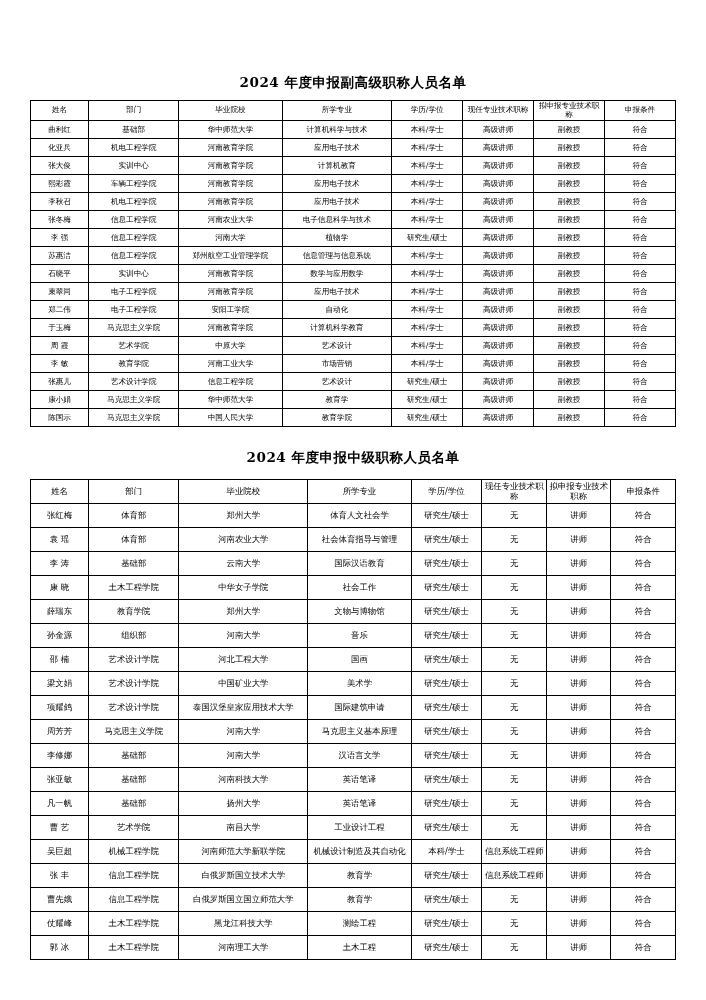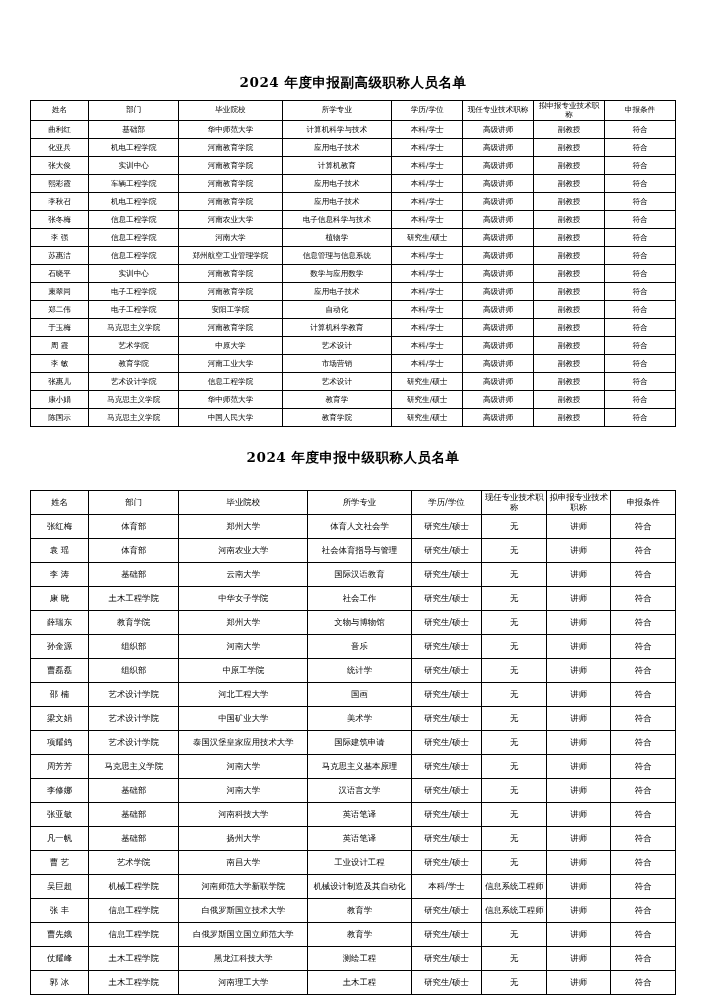--- a/index.html
+++ b/index.html
@@ -26,21 +26,21 @@
     box-sizing: border-box;
   }
   .doc-title {
     text-align: center;
     font-family: "DejaVu Serif", "Liberation Serif", serif;
     font-weight: bold;
     font-size: 13.5px;
     letter-spacing: 0.5px;
   }
   .title-1 { margin-top: 74px; margin-bottom: 8px; }
-  .title-2 { margin-top: 22px; margin-bottom: 23px; }
+  .title-2 { margin-top: 22px; margin-bottom: 12px; }
 
   table.grid {
     border-collapse: collapse;
     width: 100%;
     table-layout: fixed;
   }
   table.grid th, table.grid td {
     border: 1px solid #000000;
     text-align: center;
     vertical-align: middle;
@@ -350,30 +350,20 @@
             <td>孙金源</td>
             <td>组织部</td>
             <td>河南大学</td>
             <td>音乐</td>
             <td>研究生/硕士</td>
             <td>无</td>
             <td>讲师</td>
             <td>符合</td>
           </tr>
           <tr>
-            <td>曹磊磊</td>
-            <td>组织部</td>
-            <td>中原工学院</td>
-            <td>统计学</td>
-            <td>研究生/硕士</td>
-            <td>无</td>
-            <td>讲师</td>
-            <td>符合</td>
-          </tr>
-          <tr>
             <td>邵 楠</td>
             <td>艺术设计学院</td>
             <td>河北工程大学</td>
             <td>国画</td>
             <td>研究生/硕士</td>
             <td>无</td>
             <td>讲师</td>
             <td>符合</td>
           </tr>
           <tr>

